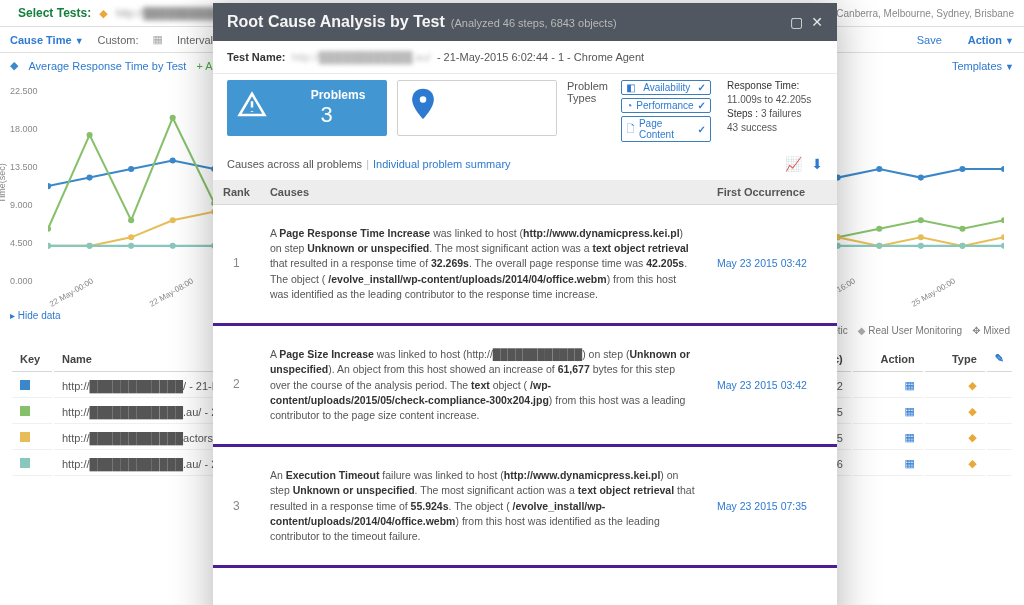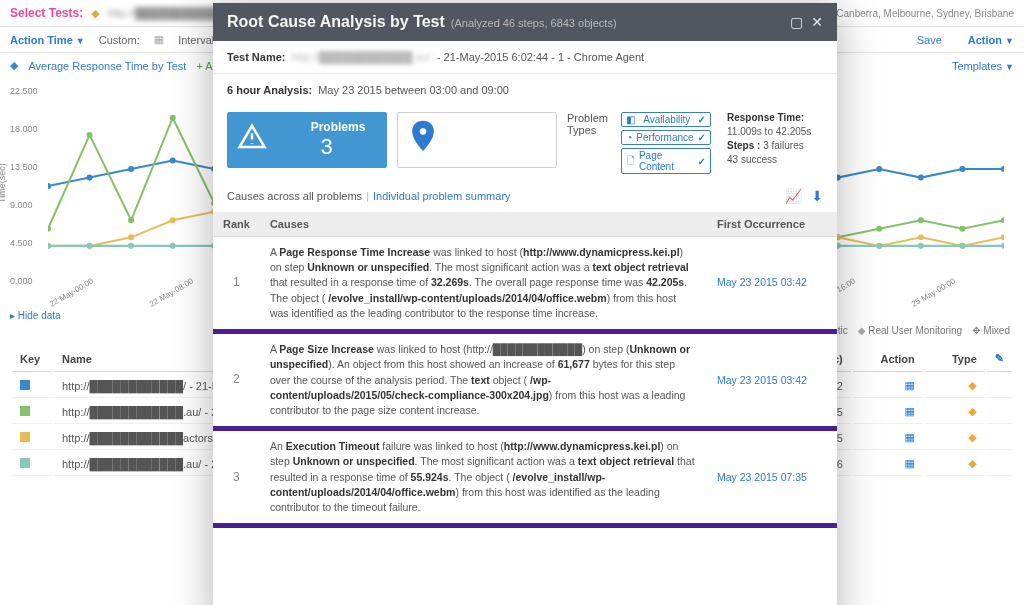--- a/index.html
+++ b/index.html
@@ -1,20 +1,20 @@
 <!DOCTYPE html>
 <html><head>
 <meta charset="utf-8">
 <style>
 * { margin: 0; padding: 0; box-sizing: border-box; }
 body { font-family: Arial, Helvetica, sans-serif; font-size: 12px; color: #333; background: #fff; width: 1024px; height: 605px; position: relative; overflow: hidden; }
 
 
 .bg-header { padding: 6px 10px; border-bottom: 1px solid #e0e0e0; display: flex; align-items: center; gap: 8px; color: #666; font-size: 11px; }
-.bg-header .select-tests { color: #ec4899; font-weight: bold; font-size: 12px; }
+.bg-header .select-tests { color: #15803d; font-weight: bold; font-size: 12px; margin-left: 8px; }
 .yellow-diamond { color: #e8a93a; font-size: 11px; }
 .bg-row2 { padding: 6px 10px; border-bottom: 1px solid #e0e0e0; display: flex; align-items: center; gap: 14px; font-size: 11px; color: #666; }
 .custom-time { color: #2e7ad1; font-weight: 600; }
 .chev { font-size: 9px; }
 .save { color: #2e7ad1; margin-left: auto; font-size: 11px; }
 .action-btn { color: #2e7ad1; font-weight: 600; margin-left: 12px; }
 
 .bg-subheader { padding: 6px 10px; display: flex; align-items: center; gap: 10px; font-size: 11px; }
 .blue-diamond { color: #3c8acb; }
 .blue-link { color: #2e7ad1; }
@@ -62,30 +62,30 @@
 .stat-card .card-bottom { font-size: 22px; font-weight: 300; letter-spacing: 1px; }
 
 .ptypes { flex: 0 0 150px; display: flex; gap: 6px; }
 .ptypes .ptlabel { font-size: 11px; color: #555; width: 48px; }
 .ptypes .pt-opts { display: flex; flex-direction: column; gap: 3px; }
 .pt-opt { border: 1px solid #3d7fbd; border-radius: 2px; display: flex; align-items: center; font-size: 10px; color: #2e7ad1; padding: 1px 4px; gap: 4px; justify-content: space-between; width: 90px; }
 .pt-opt .check { color: #2e7ad1; font-weight: bold; }
 .pt-opt .ico { width: 10px; text-align: center; }
 
 .resp-stats { flex: 0 0 96px; font-size: 10px; color: #555; display: flex; flex-direction: column; gap: 3px; }
-.resp-stats strong { color: #333; font-weight: 700; }
+.resp-stats strong { color: #333; font-weight: 400; }
 
 .tabs-line { padding: 4px 14px 8px 14px; font-size: 11px; color: #555; display: flex; align-items: center; gap: 4px; }
 .tabs-line .sep { color: #bbb; }
 .tabs-line .icons-right { margin-left: auto; display: flex; gap: 8px; color: #2e7ad1; font-size: 14px; }
 
 
 .causes-table { width: 100%; border-collapse: collapse; }
 .causes-table thead th { background: #ededed; font-size: 11px; color: #555; font-weight: 700; text-align: left; padding: 6px 10px; border-bottom: 1px solid #d8d8d8; }
-.causes-table td { font-size: 10.5px; color: #555; padding: 8px 10px; vertical-align: top; border-bottom: 5px solid #4c1d95; line-height: 1.45; }
+.causes-table td { font-size: 10.5px; color: #555; padding: 21px 10px; vertical-align: top; border-bottom: 3px solid #4c1d95; line-height: 1.45; }
 .causes-table .rank { width: 30px; text-align: center; color: #888; vertical-align: middle; font-size: 12px; }
 .causes-table .occur { width: 120px; color: #2e7ad1; vertical-align: middle; }
 .causes-table strong { color: #333; font-weight: 700; }
 
 .scroll-gap { height: 104px; }
 
 .bg-header .tz { margin-left: auto; color: #888; font-size: 10px; }
 .blur { filter: blur(2.5px); color: #999; }
 
 
@@ -97,21 +97,21 @@
 
 <div class="bg-header">
   <span class="select-tests">Select Tests:</span>
   <span class="yellow-diamond">◆</span>
   <span class="blur">http://████████████/</span>
   <span>- 21-Ma</span>
   <span class="tz">| (GMT +10:00) Canberra, Melbourne, Sydney, Brisbane</span>
 </div>
 
 <div class="bg-row2">
-  <span class="custom-time"><span>Action Time</span> <span class="chev">▼</span></span>
+  <span class="custom-time"><span>Cause Time</span> <span class="chev">▼</span></span>
   <span>Custom:</span>
   <span style="color:#aaa;">▦</span>
   <span>Interval:</span>
   <span>1 h</span>
   <span class="save">Save</span>
   <span class="action-btn"><span>Action</span> <span class="chev">▼</span></span>
 </div>
 
 <div class="bg-subheader">
   <span class="blue-diamond">◆</span>
@@ -306,24 +306,20 @@
         <span>✕</span>
       </div>
     </div>
 
     <div class="modal-body">
       <div class="row-line">
         <strong>Test Name:</strong>
         <span class="blurtxt">http://████████████.au/</span>
         <span>- 21-May-2015 6:02:44 - 1 - Chrome Agent</span>
       </div>
-      <div class="row-line nb">
-        <strong>6 hour Analysis:</strong>
-        <span>May 23 2015  between 03:00 and 09:00</span>
-      </div>
 
       <div class="stat-row">
         <div class="stat-card blue">
           <span class="card-icon">
             <svg width="30" height="30" viewBox="0 0 24 24">
                 <path fill="none" stroke="#fff" stroke-width="2" d="M12 3 L22 20 L2 20 Z M12 9 L12 14 M12 17 L12 17.5"></path>
               </svg>
           </span>
           <span class="card-text">
             <span class="card-top">Problems</span>

